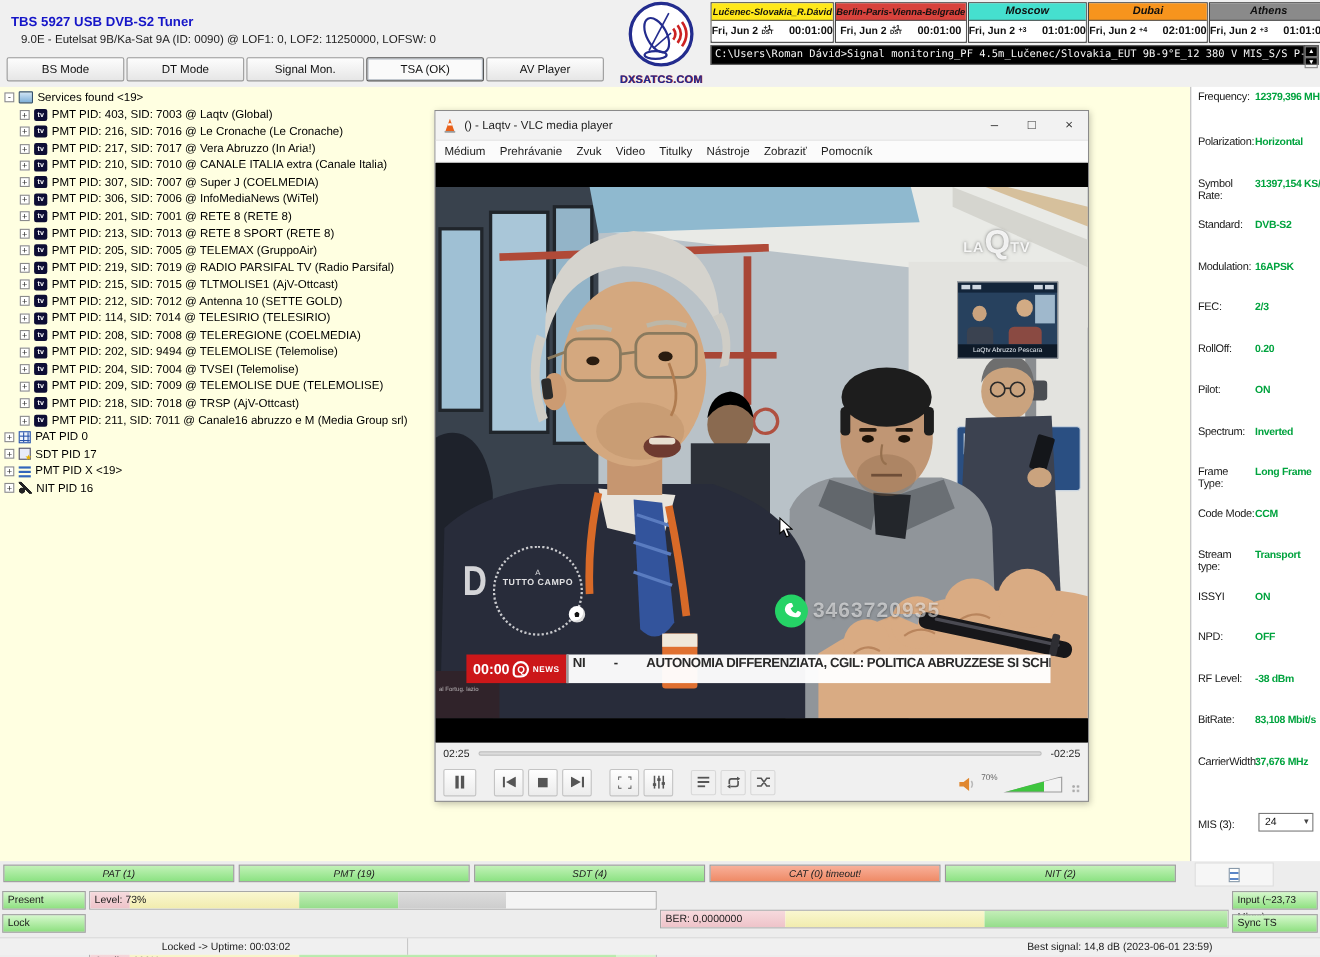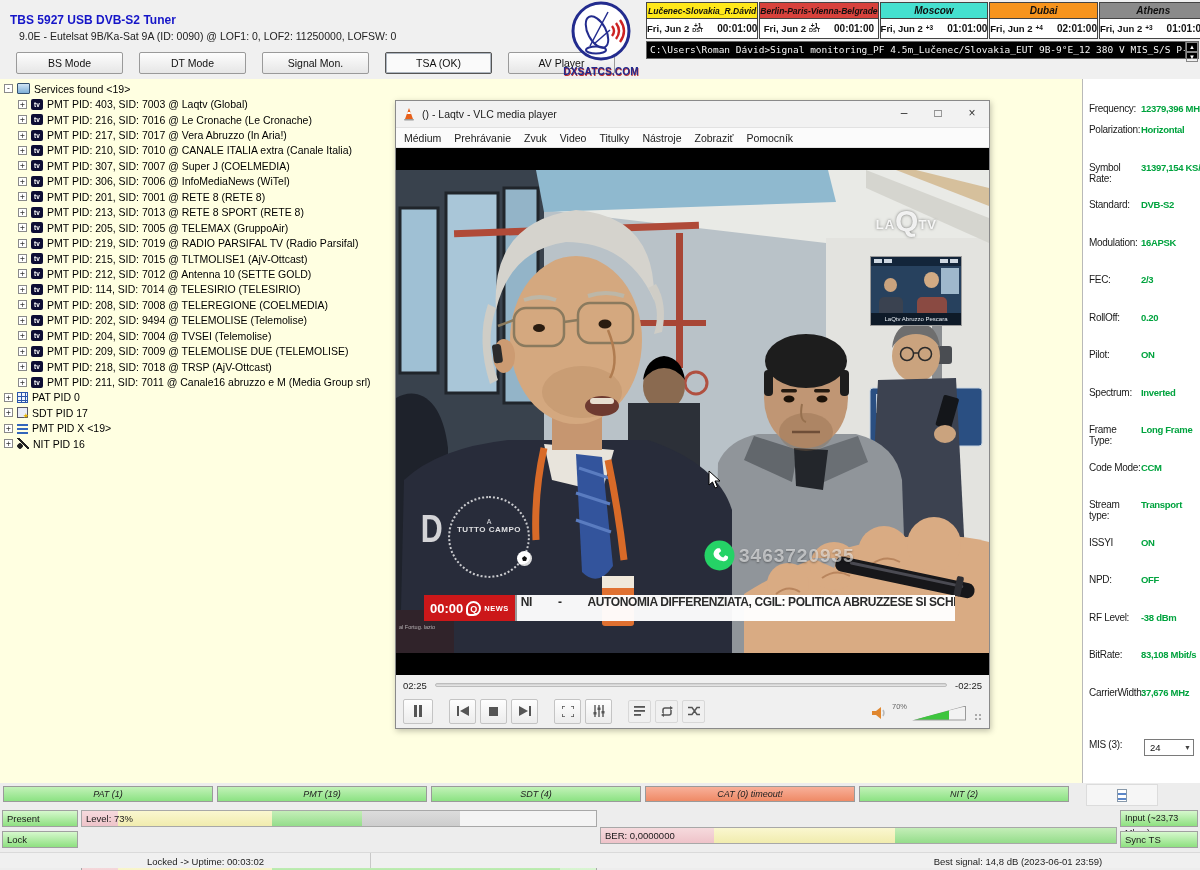--- a/index.html
+++ b/index.html
@@ -4,21 +4,21 @@
 <style>
   * { margin:0; padding:0; box-sizing:border-box; }
   html,body { width:1200px; height:870px; overflow:hidden; background:#f0f0f0;
     font-family:"Liberation Sans", sans-serif; color:#111; }
   .abs { position:absolute; }
   #stage { position:relative; width:1200px; height:870px; background:#f0f0f0; }
 
   
   #device-title { left:10px; top:13px; color:#1515c8; font-weight:bold; font-size:12px; }
   #tuning-info { left:19px; top:30px; font-size:10.5px; color:#222; }
-  #tab-row { left:6px; top:52px; height:24px; display:flex; gap:16px;margin-left:10px; }
+  #tab-row { left:6px; top:52px; height:24px; display:flex; gap:2px; }
   .tabbtn { width:107px; height:22px; background:linear-gradient(180deg,#fdfdfd,#e6e6e6);
     border:1px solid #9a9a9a; border-radius:2px; font-size:10.5px; text-align:center;
     line-height:20px; color:#111; }
   .tabbtn.active { background:#fafafa; border:1px solid #555; box-shadow:0 0 0 1px #aeb6c0 inset; }
 
   
   #logo { left:561px; top:0px; width:80px; height:78px; text-align:center; }
   #logo-text { font-size:10px; font-weight:bold; color:#222a8e; letter-spacing:.2px;
     text-shadow:0.6px 0.6px 0 #c03030; }
 
@@ -83,21 +83,21 @@
   .niticon { width:12px; height:11px; margin-right:4px; flex:none;
     background:
       linear-gradient(45deg, transparent 44%, #222 44%, #222 58%, transparent 58%),
       radial-gradient(circle at 3px 8px, #222 2.5px, transparent 3px); }
   .tlabel { color:#000; }
 
   
   .prow { position:absolute; left:6px; width:110px; display:flex; }
   .plabel { font-size:10px; color:#1a1a1a; letter-spacing:-0.3px; width:52px; flex:none; }
   .pvalue { font-size:9.5px; font-weight:bold; color:#00a33e; letter-spacing:-0.3px; white-space:nowrap; }
-  #mis-row { position:absolute; left:6px; top:660px; width:110px; display:flex; align-items:flex-start; }
+  #mis-row { position:absolute; left:6px; top:660px; width:110px; display:flex; align-items:flex-end; }
   #mis-select { width:50px; height:17px; border:1px solid #7a7a7a; background:#fff;
     font-size:9.5px; display:flex; align-items:center; justify-content:space-between;
     padding:0 2px 0 5px; margin-left:3px; }
   #mis-select .arr { font-size:7px; color:#444; }
 
   
   #vlc { left:395px; top:100px; width:595px; height:629px; background:#f0f0f0;
     border:1px solid #8a8a8a; box-shadow:1px 2px 6px rgba(0,0,0,.25);padding-left:36px; }
   #vlc-titlebar { position:absolute; left:0; top:0; width:100%; height:27px; background:#f2f2f2;
     display:flex; align-items:center; border-bottom:1px solid #e2e2e2; }
@@ -415,21 +415,21 @@
         </div>
       <div class="trow">
           <span class="pm">+</span>
           <span class="niticon"></span>
           <span class="tlabel">NIT PID 16</span>
         </div>
     </div>
   </div>
 
   <div class="abs" id="right-panel">
-    <div class="prow" style="top:24px">
+    <div class="prow" style="top:4px">
         <span class="plabel">Frequency:</span>
         <span class="pvalue">12379,396 MHz</span>
       </div>
     <div class="prow" style="top:45px">
         <span class="plabel">Polarization:</span>
         <span class="pvalue">Horizontal</span>
       </div>
     <div class="prow" style="top:83px">
         <span class="plabel">Symbol Rate:</span>
         <span class="pvalue">31397,154 KS/s</span>

